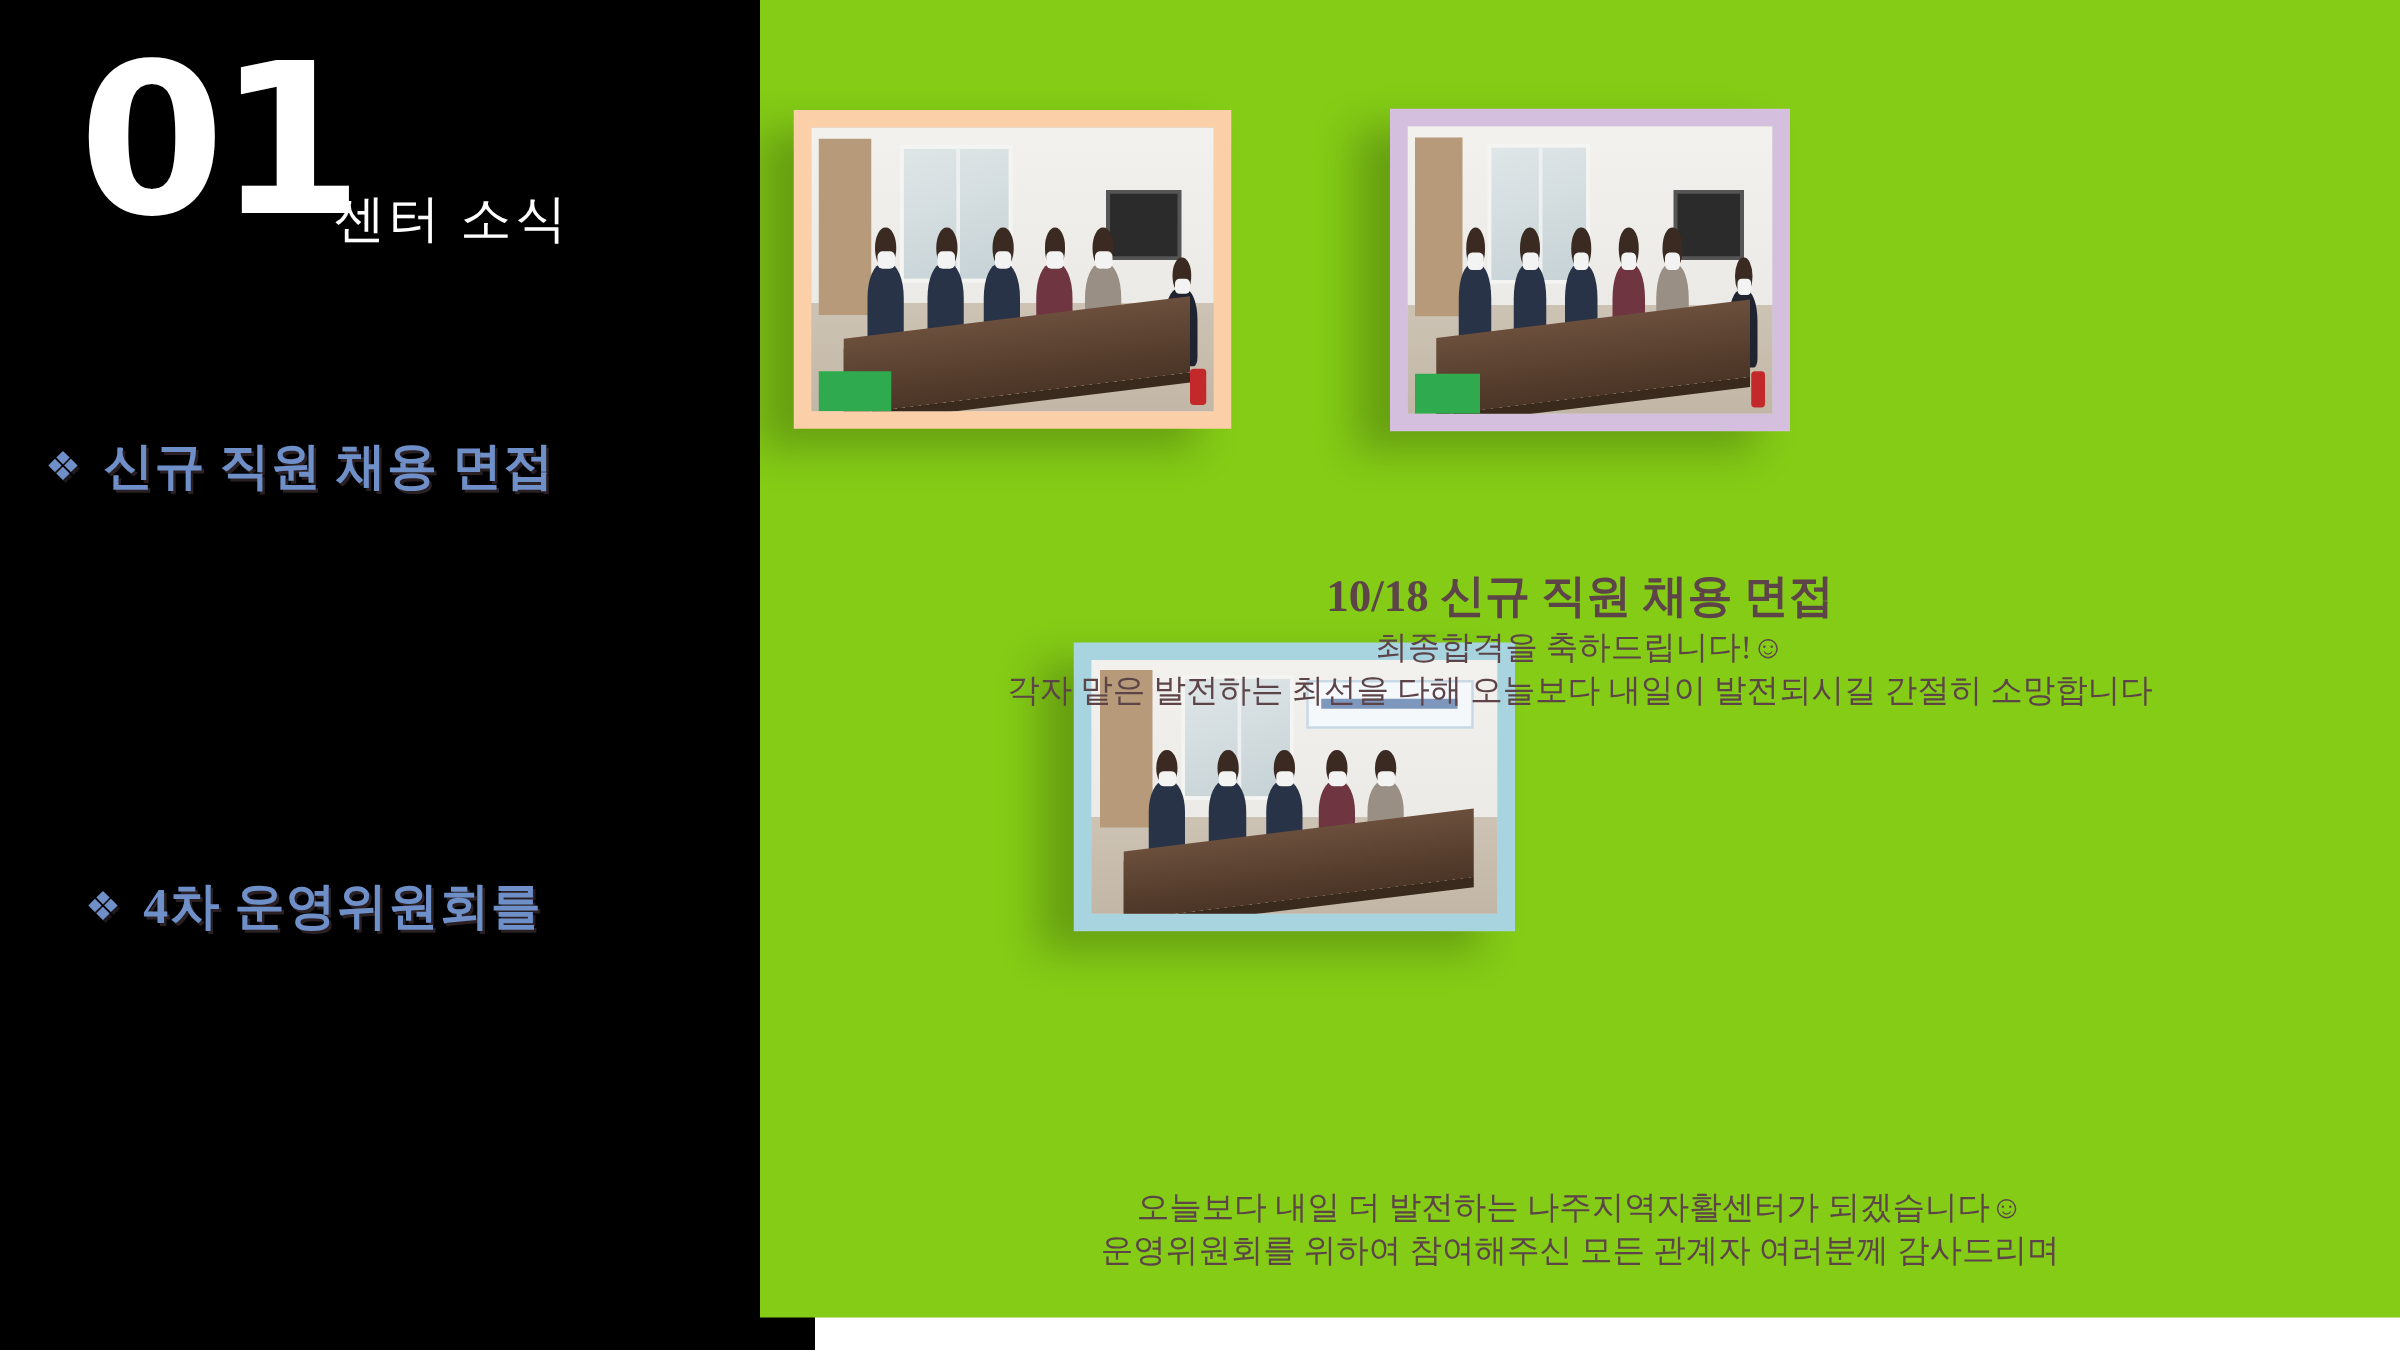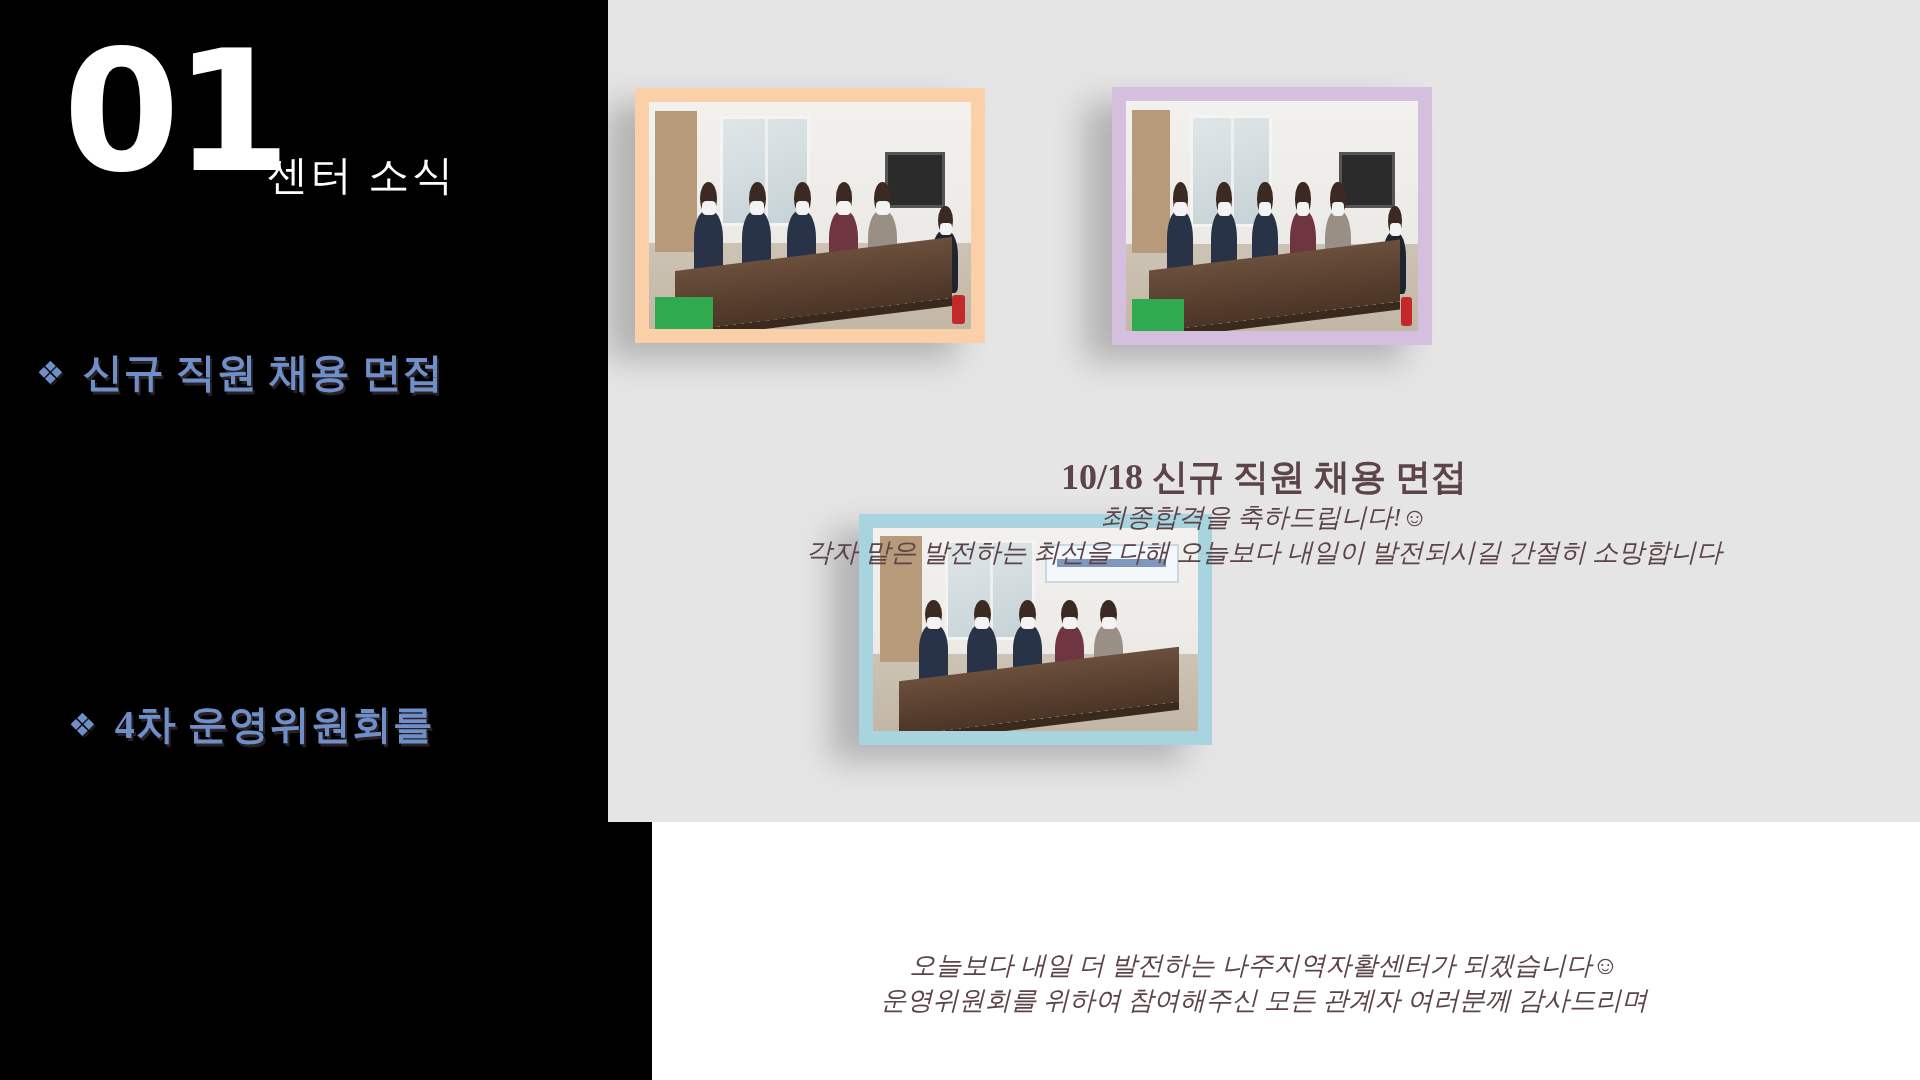--- a/index.html
+++ b/index.html
@@ -78,22 +78,22 @@
 
   #bullet-0 { left: 36px; top: 345px; }
   #bullet-1 { left: 68px; top: 697px; }
 
   
   .right-panel {
     position: absolute;
     left: 608px;
     top: 0;
     width: 1312px;
-    height: 822px;
-    background: #e5e5e5;
+    height: 1054px;
+    background: #84cc16;
   }
 
   
   .photo-frame {
     position: absolute;
     box-sizing: border-box;
     padding: 14px;
     filter: drop-shadow(-28px 16px 16px rgba(0,0,0,0.22));
   }
   .photo-inner {
@@ -199,21 +199,20 @@
     font-size: 36px;
     font-weight: bold;
     letter-spacing: 0px;
     line-height: 1.25;
     white-space: nowrap;
   }
   .caption-line {
     font-size: 26px;
     line-height: 1.35;
     white-space: nowrap;
-    font-style: italic;
   }
 </style>
 </head>
 <body>
 
 <div id="slide">
 
   <div class="left-panel">
 
     <div class="section-number">01</div>

